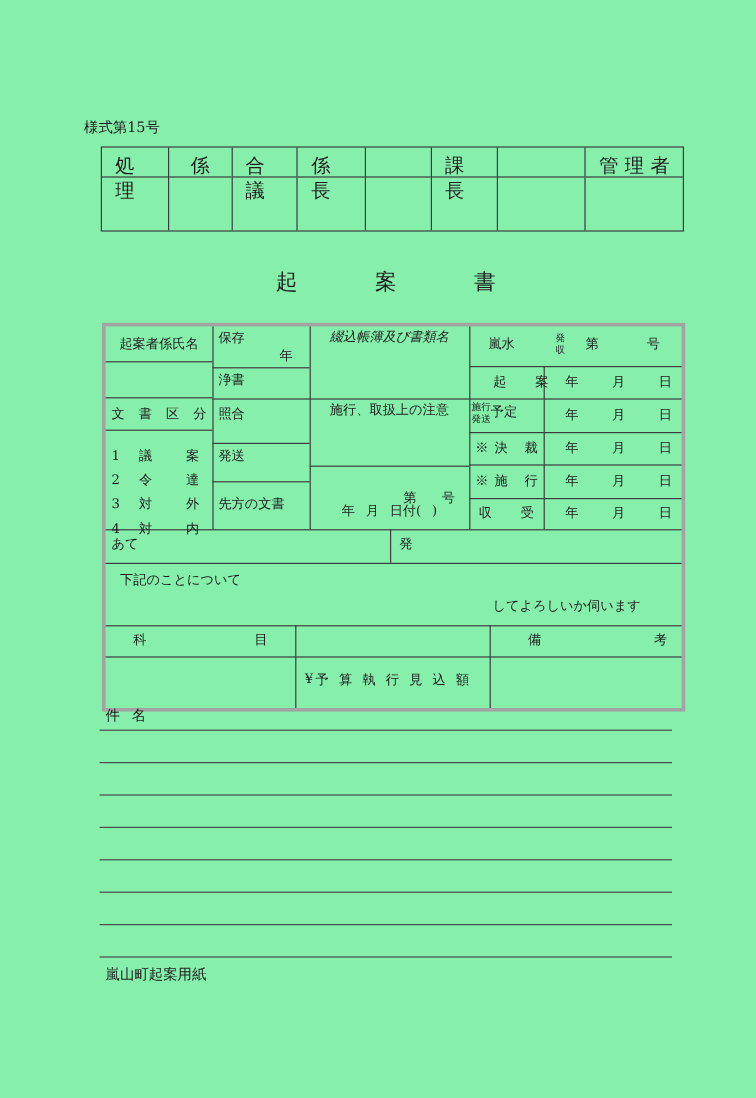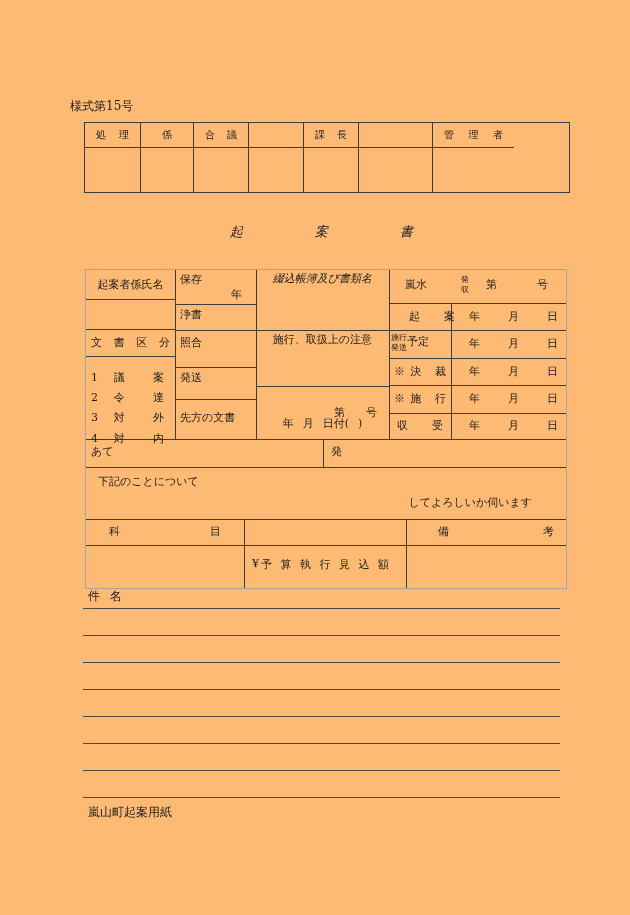--- a/index.html
+++ b/index.html
@@ -1,32 +1,32 @@
 <!DOCTYPE html>
 <html><head>
 <meta charset="utf-8">
 <style>
   html,body{margin:0;padding:0;background:#fff;}
-  #page{position:relative;width:630px;height:915px;background:#fdba74;overflow:hidden;
+  #page{position:relative;width:630px;height:915px;background:#86efac;overflow:hidden;
         font-family:"DejaVu Serif","Liberation Serif",serif;color:#1c1c1c;}
   .abs{position:absolute;}
   .t{font-size:11px;line-height:1.3;}
   .jst{text-align:justify;text-align-last:justify;}
   .ctr{text-align:center;}
   .rgt{text-align:right;}
   
   #approval{left:84px;top:122px;width:486px;height:71px;border:1px solid #3c3c3c;display:flex;box-sizing:border-box;}
   .apv-col{height:100%;border-right:1px solid #3c3c3c;box-sizing:border-box;display:flex;flex-direction:column;}
   .apv-col:last-child{border-right:none;}
-  .apv-h{height:25px;border-bottom:1px solid #3c3c3c;box-sizing:border-box;font-size:10px;padding:5px 11px 0 11px;}
+  .apv-h{height:25px;border-bottom:1px solid #3c3c3c;box-sizing:border-box;font-size:16px;padding:5px 11px 0 11px;}
   .apv-b{flex:1;}
   
-  #title{left:230px;top:223px;width:183px;font-size:13px;font-style:italic;}
+  #title{left:230px;top:223px;width:183px;font-size:18px;}
   
-  #main{left:85px;top:269px;width:480px;height:318px;border:1px solid #a3a3a3;box-sizing:content-box;}
+  #main{left:85px;top:269px;width:480px;height:318px;border:3px solid #a3a3a3;box-sizing:content-box;}
   .vl{position:absolute;width:1px;background:#3c3c3c;}
   .hl{position:absolute;height:1px;background:#3c3c3c;}
   .stack{display:inline-flex;flex-direction:column;font-size:8px;line-height:1.2;vertical-align:middle;}
   .rule{position:absolute;left:0;width:477px;height:1px;background:#4a4a4a;}
   #subject-lines{left:83px;top:608px;width:477px;height:195px;}
   .small-note{font-size:12px;}
 </style>
 </head>
 <body>
 
@@ -38,20 +38,24 @@
     <div class="apv-col" style="width:56px;">
       <div class="apv-h jst">処 理</div>
       <div class="apv-b"></div>
     </div>
     <div class="apv-col" style="width:53px;">
       <div class="apv-h ctr">係</div>
       <div class="apv-b"></div>
     </div>
     <div class="apv-col" style="width:55px;">
       <div class="apv-h jst">合 議</div>
+      <div class="apv-b"></div>
+    </div>
+    <div class="apv-col" style="width:57px;">
+      <div class="apv-h jst">係 長</div>
       <div class="apv-b"></div>
     </div>
     <div class="apv-col" style="width:55px;">
       <div class="apv-h"></div>
       <div class="apv-b"></div>
     </div>
     <div class="apv-col" style="width:55px;">
       <div class="apv-h jst">課 長</div>
       <div class="apv-b"></div>
     </div>

